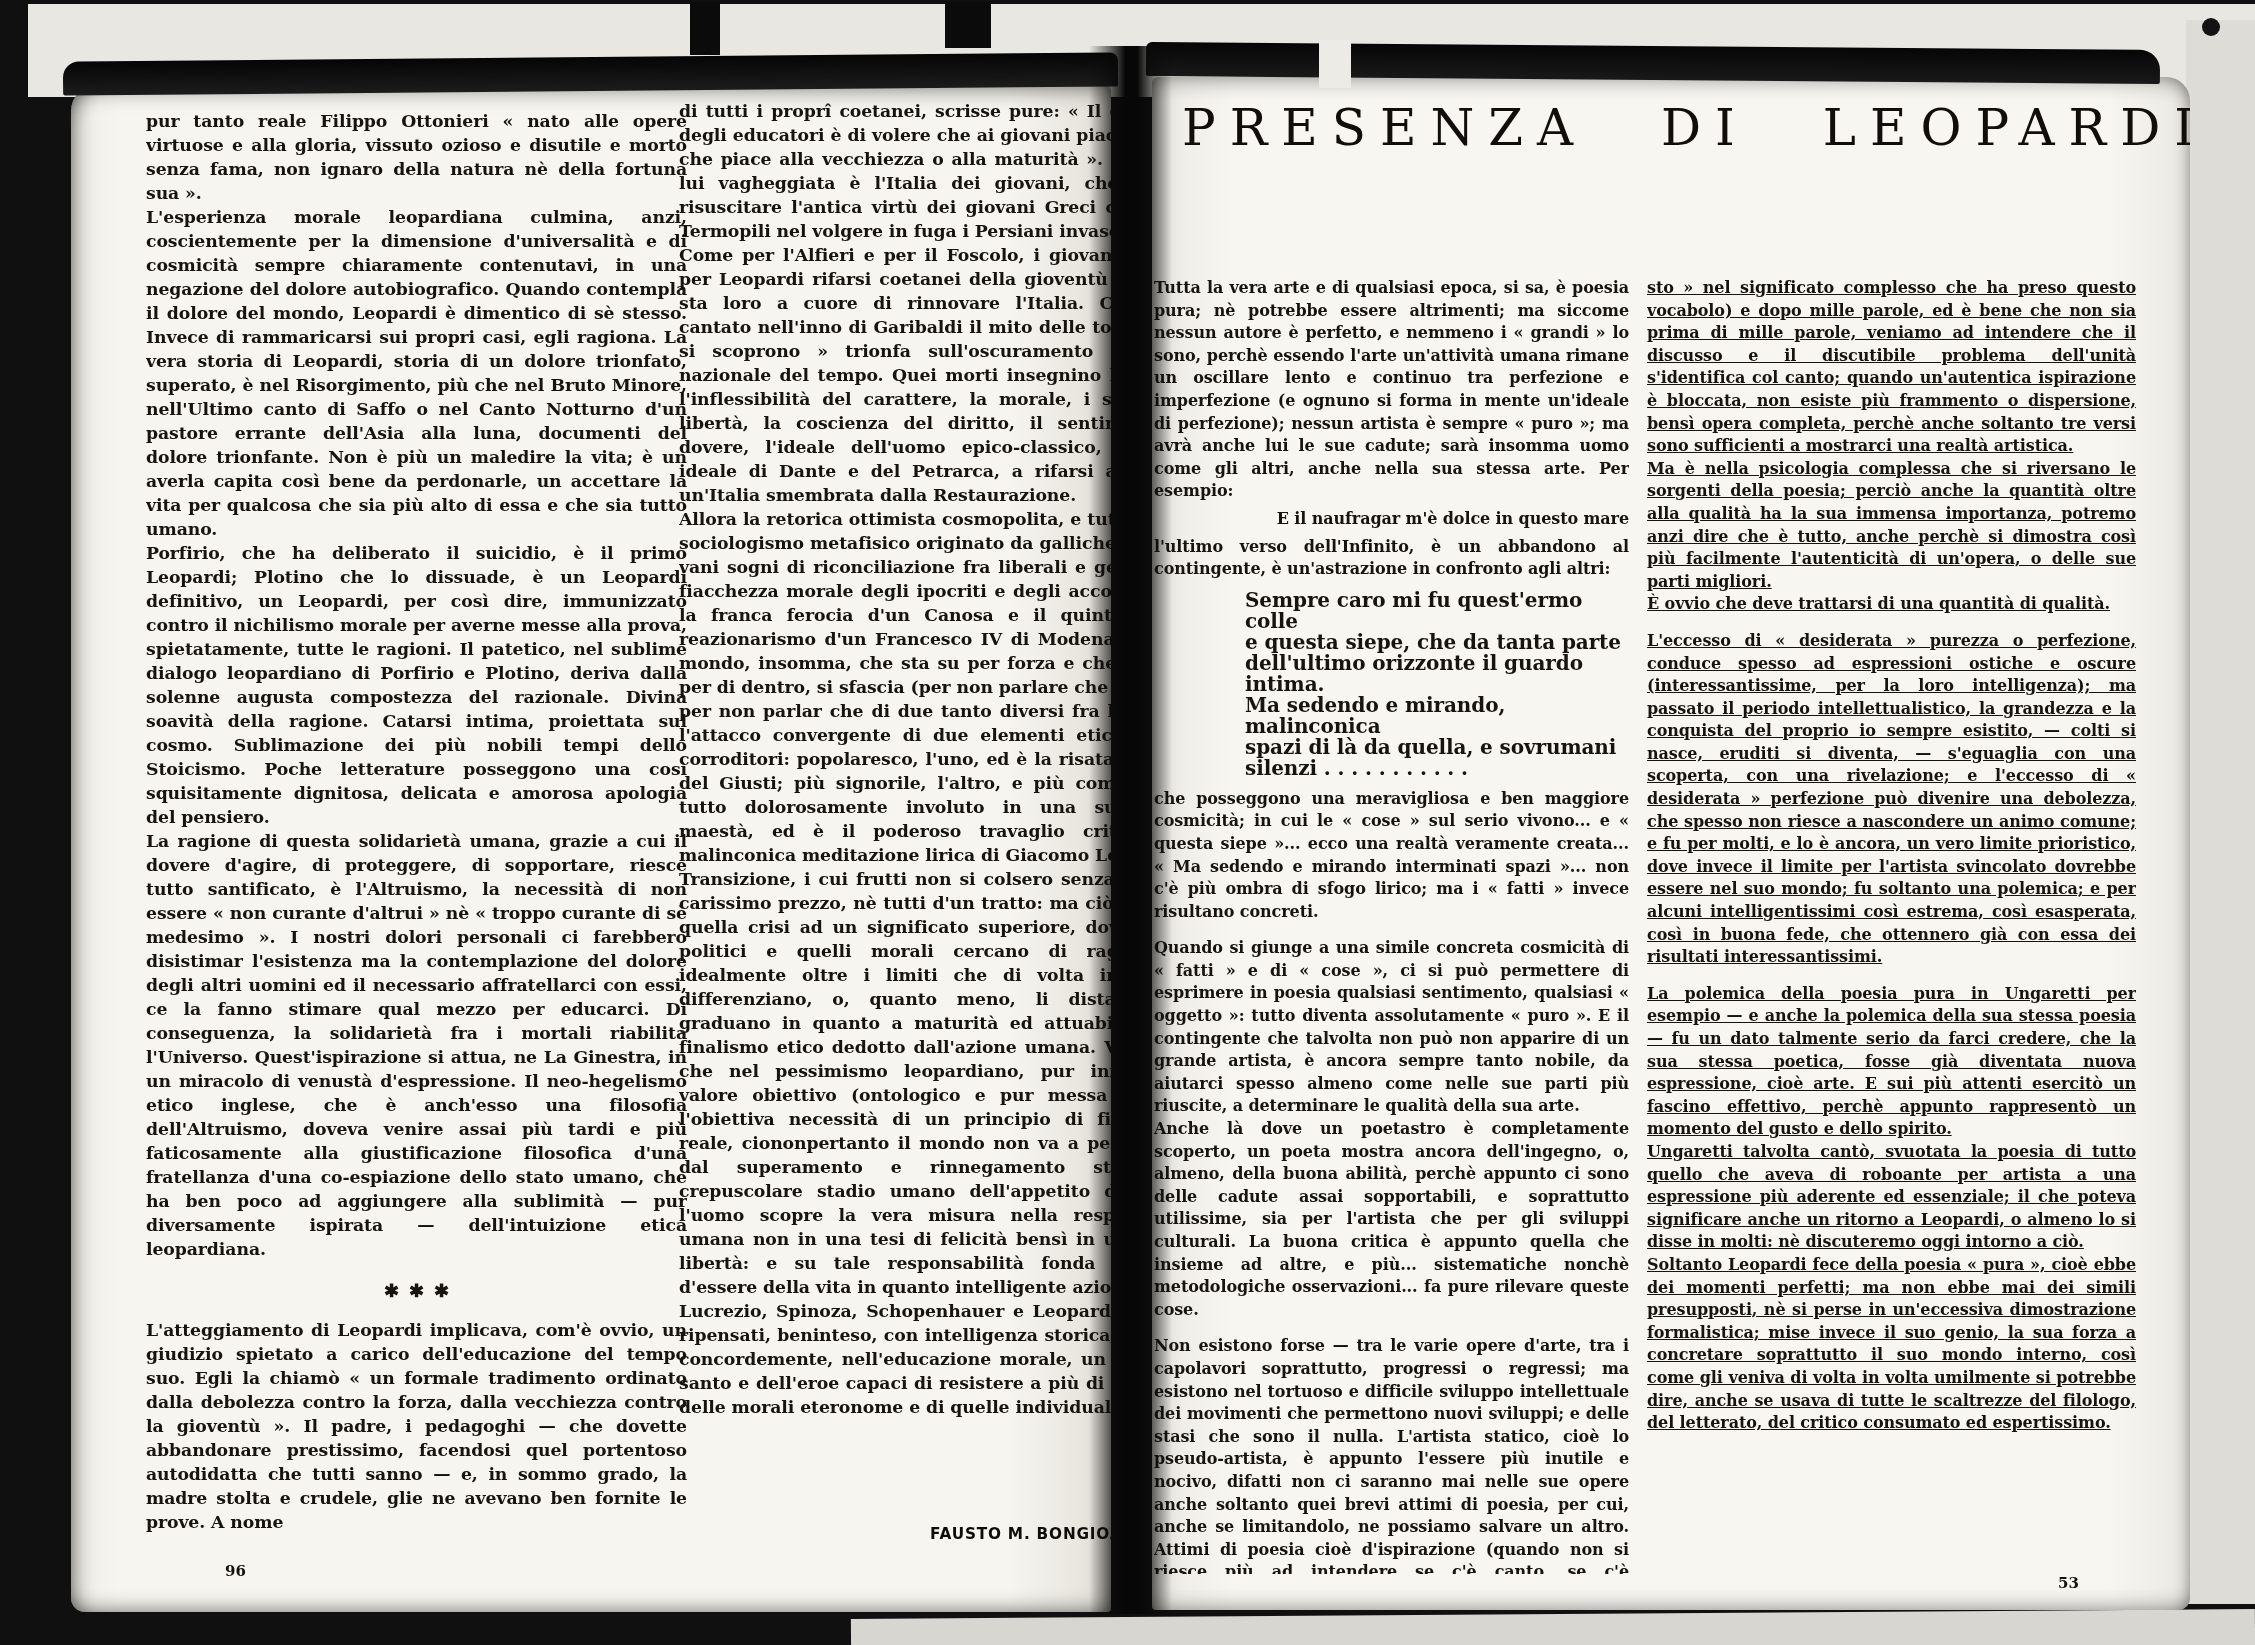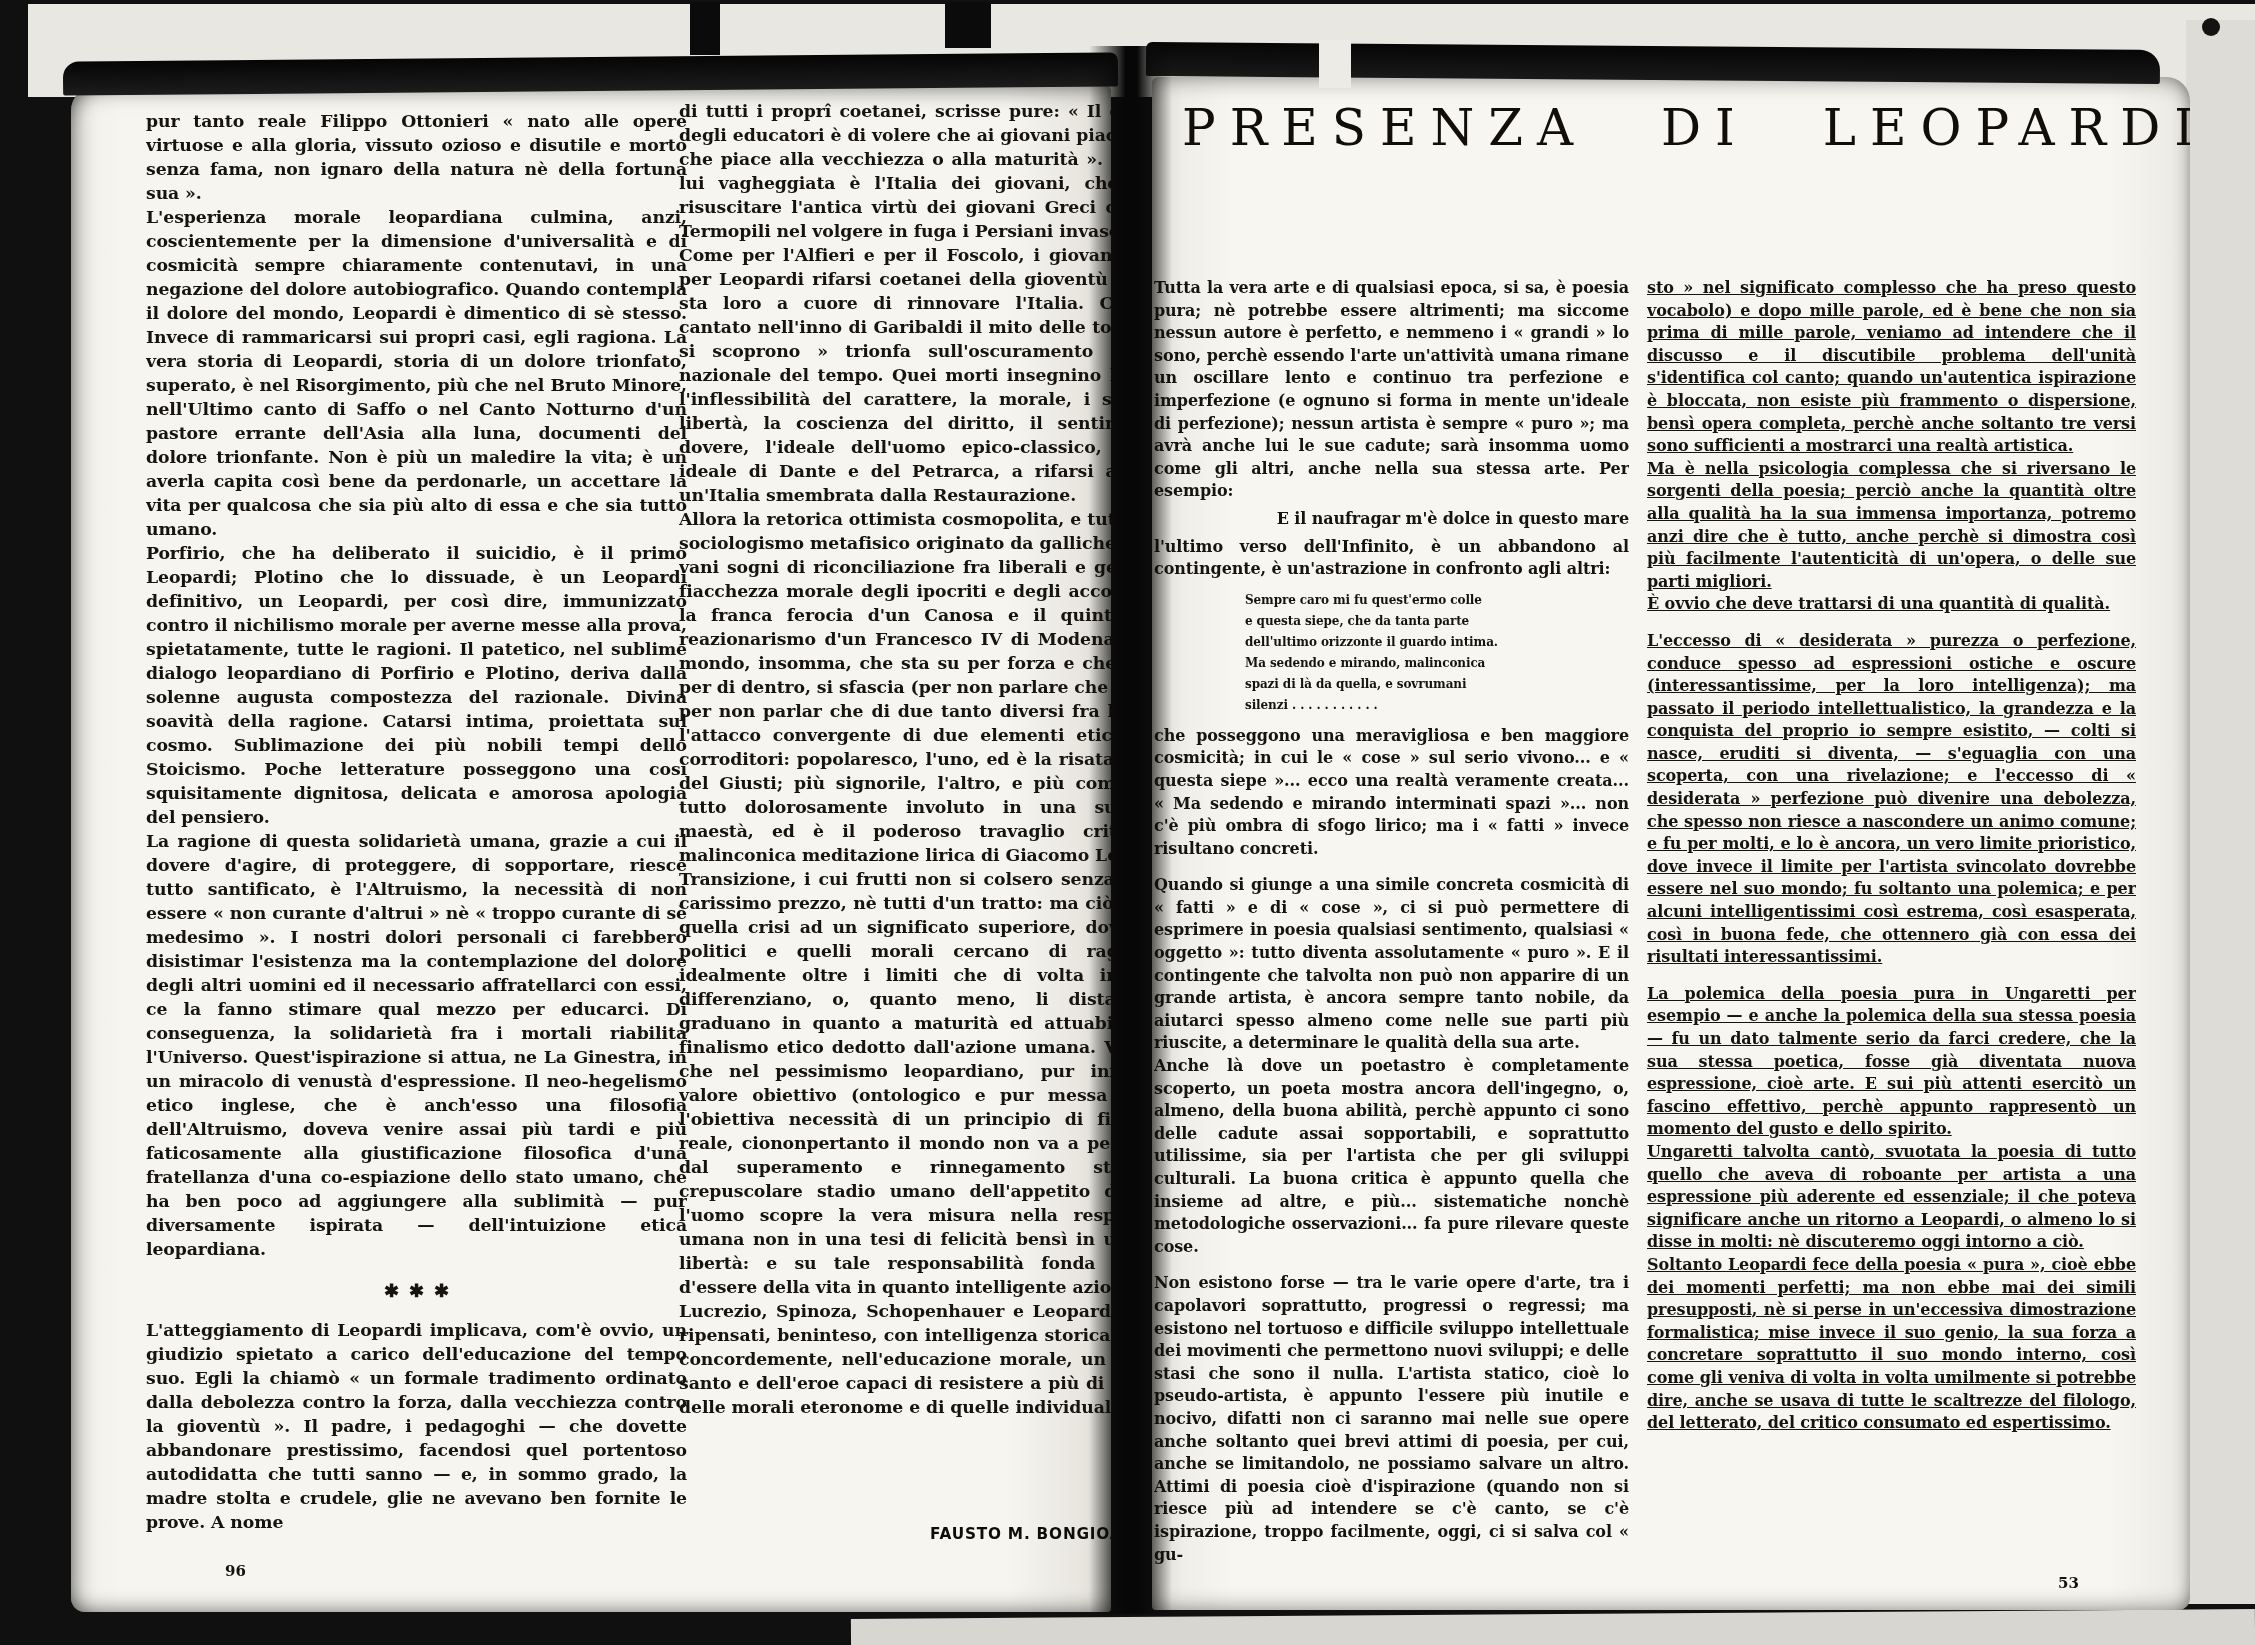--- a/index.html
+++ b/index.html
@@ -35,21 +35,21 @@
   .col{position:absolute;text-align:justify;font-weight:700;letter-spacing:-0.1px;overflow:hidden;}
   .page-left .col{font-size:17.3px;line-height:24px;}
   .page-right .col{font-size:16px;line-height:22.6px;}
   .col1{left:75px;top:24px;width:541px;height:1455px;}
   .col2{left:608px;top:14px;width:531px;height:1416px;}
   .col3{left:2px;top:200px;width:475px;height:1297px;}
   .col4{left:495px;top:200px;width:489px;height:1297px;text-decoration:underline;}
   .col p{margin:0;}
   p.gap{margin-top:14px;}
   p.verse1{margin:5px 0 5px 77px;text-align:right;}
-  .verse-block{margin:9px 0 9px 91px;font-size:12px;line-height:21px;text-align:left;font-weight:700;}
+  .verse-block{margin:9px 0 9px 91px;font-size:20px;line-height:21px;text-align:left;font-weight:700;}
   p.sep{text-align:center;letter-spacing:10px;text-indent:10px;margin:18px 0 15px;font-size:18px;}
   .title{position:absolute;left:30px;top:22px;width:978px;text-align:center;white-space:nowrap;
          font-weight:400;font-size:50px;letter-spacing:14px;word-spacing:44px;color:#100d0a;}
   .byline{position:absolute;left:859px;top:1440px;width:327px;font-family:"DejaVu Sans",sans-serif;
           font-weight:700;font-size:15.3px;letter-spacing:0.8px;color:#0f0d0a;}
   .pagenum{position:absolute;font-weight:700;font-size:15px;color:#15120e;}
   .pn-left{left:154px;top:1477px;}
   .pn-right{left:906px;top:1497px;}
 </style>
 </head>

